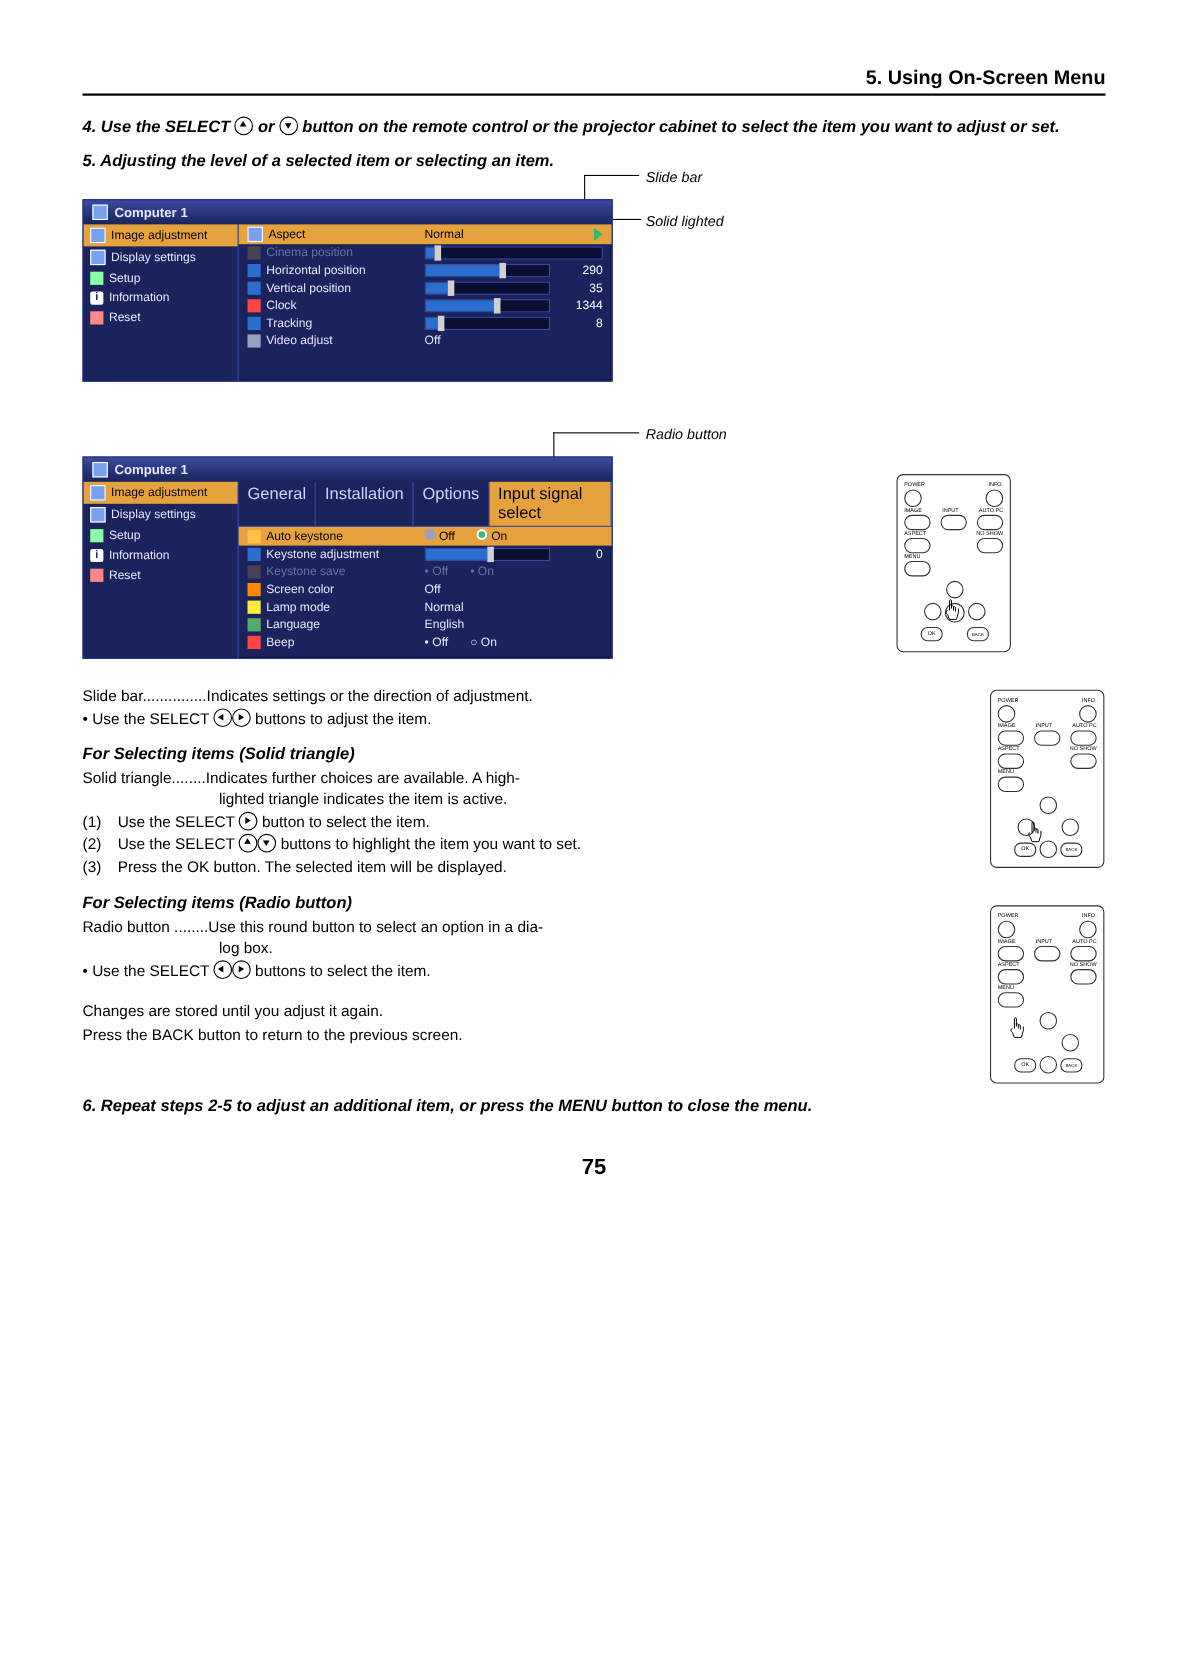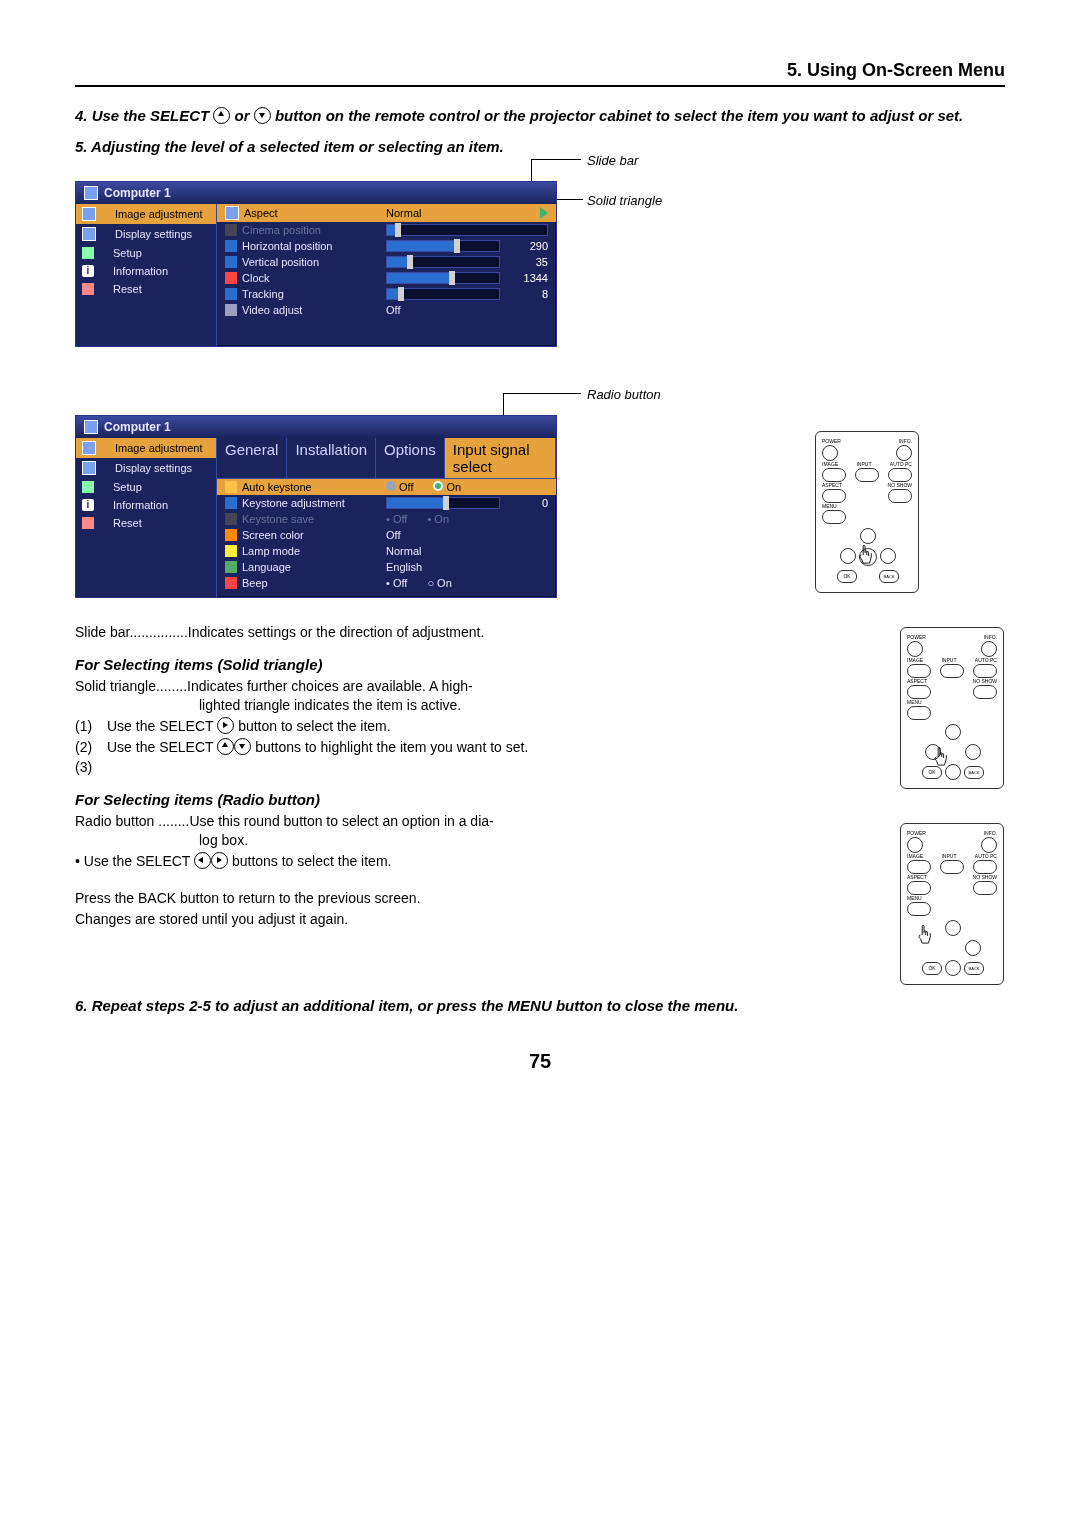--- a/index.html
+++ b/index.html
@@ -58,21 +58,21 @@
 .osd-side {
   width: 140px;
   background: #1a235c;
   border-right: 1px solid #3a4aa0;
 }
 .osd-side-item {
   padding: 3px 6px;
   border-bottom: 0;
   display: flex;
   align-items: center;
-  gap: 19px;
+  gap: 5px;
   font-size: 11px;
 }
 .osd-side-item.sel { background: #e6a23c; color: #000; }
 .osd-content {
   flex: 1;
   padding: 0;
 }
 .osd-row {
   display: flex;
   align-items: center;
@@ -194,21 +194,21 @@
 <div class="step">4. Use the SELECT <span class="circ-key ck-up"></span> or <span class="circ-key ck-down"></span> button on the remote control or the projector cabinet to select the item you want to adjust or set.</div>
 
 <div class="step">5. Adjusting the level of a selected item or selecting an item.</div>
 
 <div class="osd-wrap">
   <div class="callout-line-v" style="left:456px; top:-8px; height:26px;"></div>
   <div class="callout-line-h" style="left:456px; top:-8px; width:50px;"></div>
   <div class="label-callout" style="left:512px; top:-14px;">Slide bar</div>
 
   <div class="callout-line-h" style="left:480px; top:32px; width:28px;"></div>
-  <div class="label-callout" style="left:512px; top:26px;">Solid triangle</div>
+  <div class="label-callout" style="left:512px; top:26px;">Solid lighted</div>
 
   <div class="osd" style="position:absolute; left:0; top:14px;">
     <div class="osd-title">
       <span class="icon-sq icon-box"></span>
       <span>Computer 1</span>
     </div>
     <div class="osd-body">
       <div class="osd-side">
         <div class="osd-side-item sel">
             <span class="icon-sq icon-box"></span>
@@ -466,42 +466,44 @@
       <svg viewBox="0 0 20 24" class="hand-svg">
           <path d="M8 2v10 M8 2c0-1 2-1 2 0v8 M10 8c0-1 2-1 2 0v4 M12 9c0-1 2-1 2 0v4 M6 12c-2 0-2 3 0 4l2 5h7l2-7v-4"></path>
         </svg>
     </div>
   </div>
 </div>
 
 <div class="two-col">
   <div class="left-col">
     <div class="para dotlead">Slide bar...............Indicates settings or the direction of adjustment.</div>
+    <div class="para">• Use the SELECT <span class="circ-key ck-left"></span><span class="circ-key ck-right"></span> buttons to adjust the item.</div>
 
     <div class="subhead">For Selecting items (Solid triangle)</div>
     <div class="para dotlead" style="text-align:justify">Solid triangle........Indicates further choices are available. A high-<br><span style="display:inline-block;width:124px"></span>lighted triangle indicates the item is active.</div>
     <div class="num-item">
         <span class="num">(1)</span>
         <span>Use the SELECT <span class="circ-key ck-right"></span> button to select the item.</span>
       </div>
     <div class="num-item">
         <span class="num">(2)</span>
         <span>Use the SELECT <span class="circ-key ck-up"></span><span class="circ-key ck-down"></span> buttons to highlight the item you want to set.</span>
       </div>
     <div class="num-item">
         <span class="num">(3)</span>
+        <span>Press the OK button. The selected item will be displayed.</span>
       </div>
 
     <div class="subhead">For Selecting items (Radio button)</div>
     <div class="para dotlead">Radio button ........Use this round button to select an option in a dia-<br><span style="display:inline-block;width:124px"></span>log box.</div>
     <div class="para">• Use the SELECT <span class="circ-key ck-left"></span><span class="circ-key ck-right"></span> buttons to select the item.</div>
 
     <div style="height:14px"></div>
+    <div class="para">Changes are stored until you adjust it again.</div>
     <div class="para">Press the BACK button to return to the previous screen.</div>
-    <div class="para">Changes are stored until you adjust it again.</div>
   </div>
 
   <div class="right-col">
 
     <div class="remote" style="position:relative; left:0; top:6px;">
       <div class="remote-row">
           <span class="rlabel">POWER</span>
           <span></span>
           <span class="rlabel">INFO.</span>
         </div>

